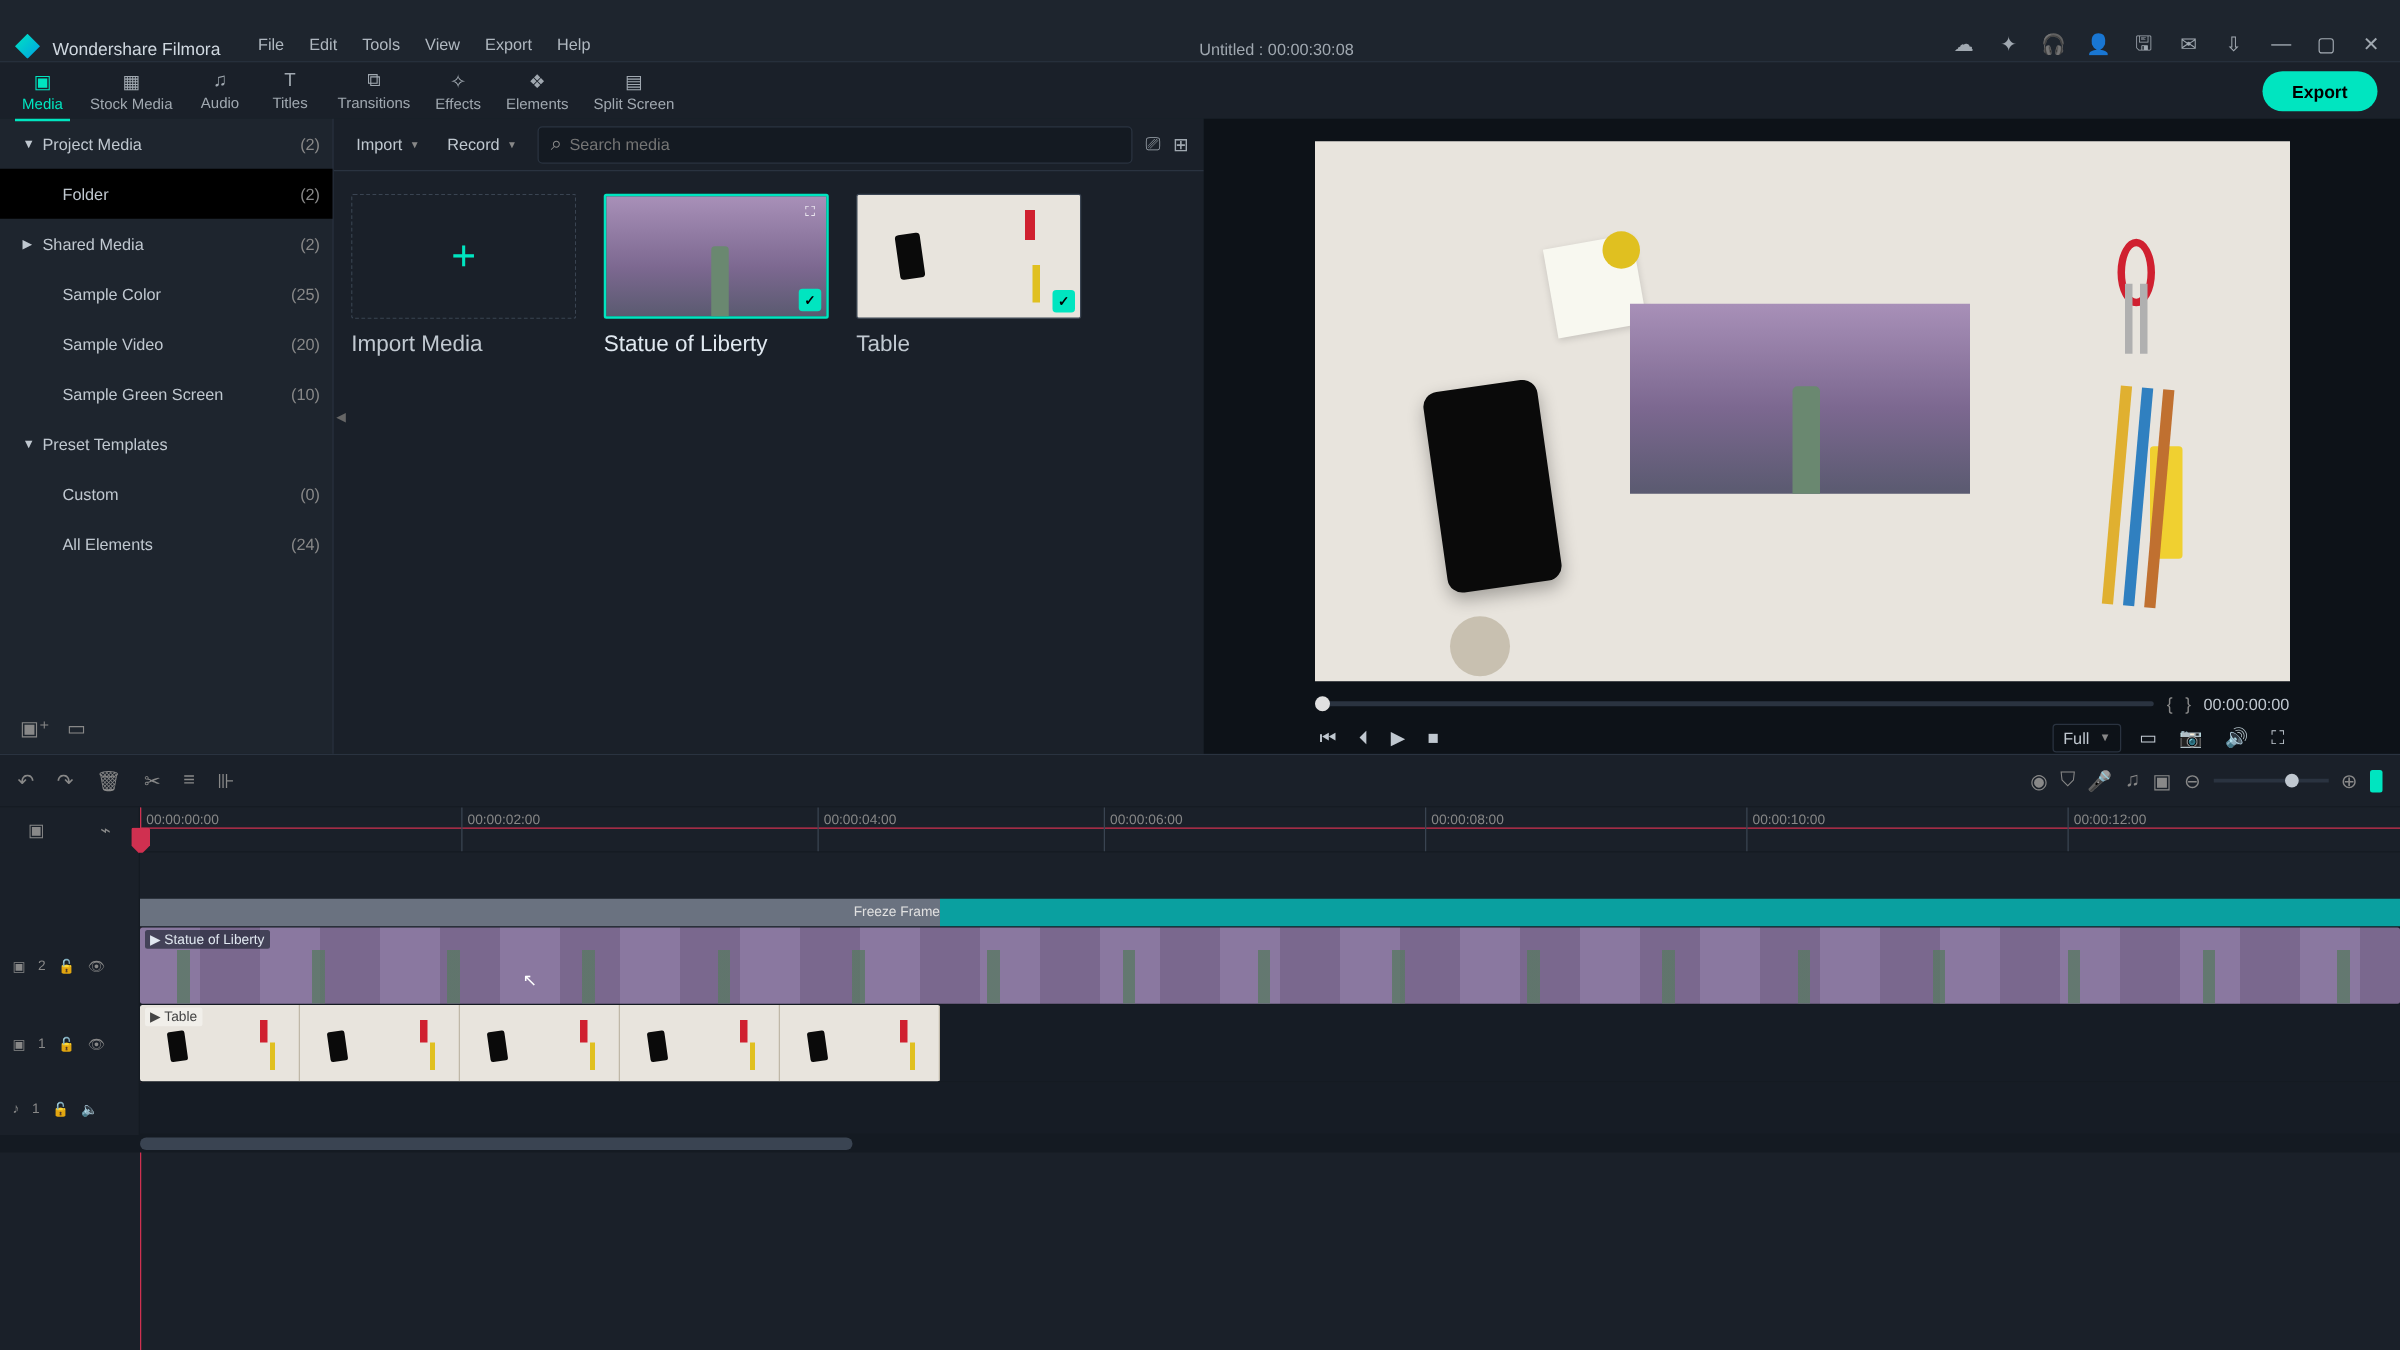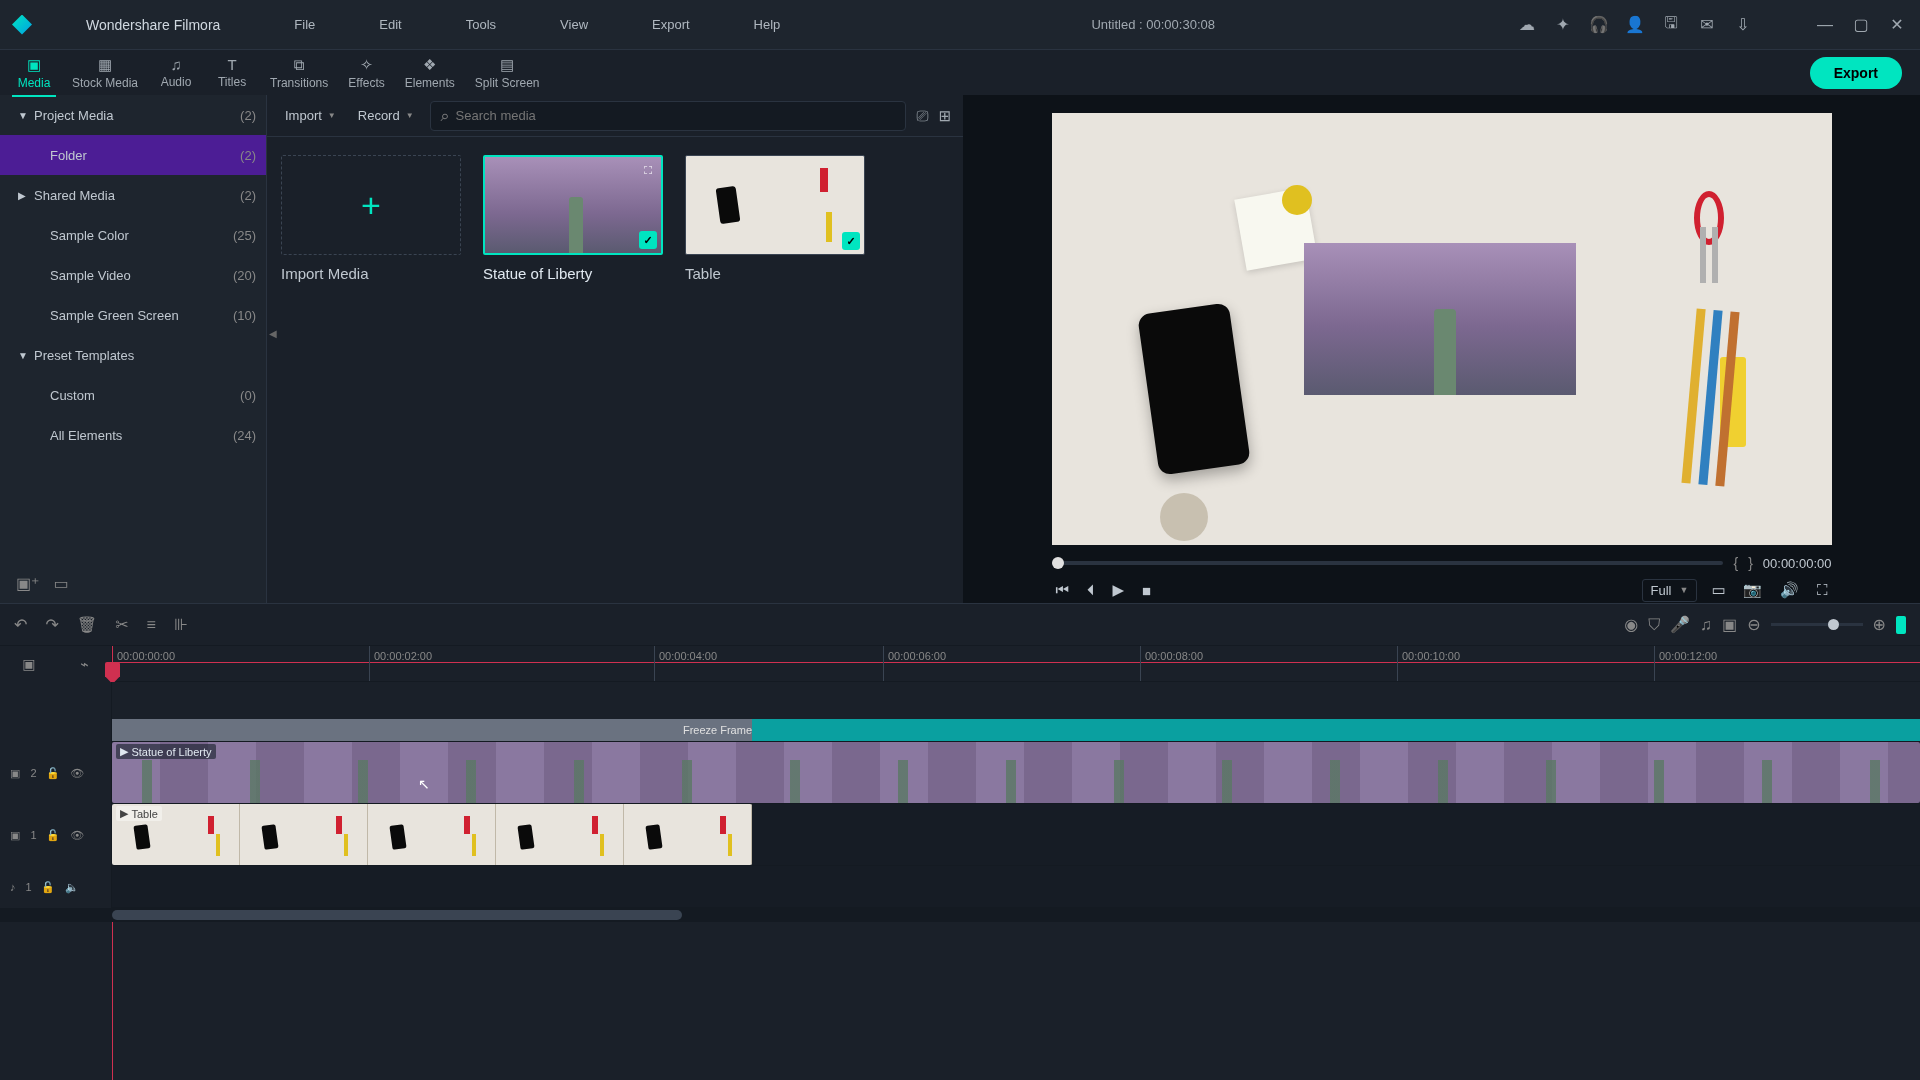--- a/index.html
+++ b/index.html
@@ -1,36 +1,36 @@
 <!DOCTYPE html>
 <html><head>
 <meta charset="utf-8">
 <style>
 * { margin:0; padding:0; box-sizing:border-box; font-family:'Segoe UI',Arial,sans-serif; }
 body { background:#1a2029; color:#c0c8d0; overflow:hidden; width:1920px; height:1080px; }
-.titlebar { height:50px; background:#1e252e; display:flex; align-items:center; padding:17px 12px; border-bottom:1px solid #2a3340;gap:44px; }
+.titlebar { height:50px; background:#1e252e; display:flex; align-items:flex-end; padding:2px 12px; border-bottom:1px solid #2a3340; }
 .logo { width:20px; height:20px; background:linear-gradient(135deg,#00e5c0,#00a0e5); clip-path:polygon(50% 0,100% 50%,50% 100%,0 50%); margin-right:10px; }
 .app-name { color:#d0d8e0; font-size:14px; margin-right:20px; }
 .menu-item { color:#b0b8c0; font-size:13px; padding:4px 8px; margin:0 2px; cursor:pointer; }
 .title-center { flex:1; text-align:center; color:#a0a8b0; font-size:13px; }
 .title-icons { display:flex; gap:14px; align-items:center; }
 .tb-icon { width:22px; height:22px; color:#a0a8b0; cursor:pointer; display:flex; align-items:center; justify-content:center; }
 .window-controls { display:flex; gap:14px; margin-left:16px; }
 
 .toolbar { height:45px; background:#1a2029; display:flex; align-items:center; padding:0 6px; }
 .tool-tab { display:flex; flex-direction:column; align-items:center; padding:2px 10px; cursor:pointer; color:#a0a8b0; font-size:12px; min-width:56px; position:relative; }
 .tool-tab.active { color:#00e5c0; }
 .tool-tab.active::after { content:''; position:absolute; bottom:-5px; left:10%; width:80%; height:2px; background:#00e5c0; }
 .tool-tab-icon { font-size:15px; margin-bottom:2px; }
 .export-btn { background:#00e5c0; color:#000; border:none; border-radius:18px; padding:8px 24px; font-size:14px; font-weight:600; cursor:pointer; margin-left:auto; margin-right:12px; }
 
 .main-row { display:flex; height:508px; }
 .sidebar { width:267px; background:#1e252e; border-right:1px solid #2a3340; display:flex; flex-direction:column; }
 .sb-row { display:flex; align-items:center; height:40px; padding:0 10px 0 18px; font-size:13px; color:#c0c8d0; cursor:pointer; }
-.sb-row.selected { background:#4c1d95; }
+.sb-row.selected { background:#000000; }
 .sb-arrow { width:16px; font-size:10px; }
 .sb-label { flex:1; }
 .sb-count { color:#888; }
 .sb-indent { padding-left:50px; }
 .sb-footer { margin-top:auto; display:flex; gap:14px; padding:10px 16px; }
 .sb-footer-icon { color:#888; cursor:pointer; font-size:16px; }
 .sb-toggle { position:absolute; left:269px; top:328px; color:#666; font-size:10px; cursor:pointer; }
 
 .media-panel { width:696px; background:#1a2029; display:flex; flex-direction:column; }
 .mp-bar { height:42px; display:flex; align-items:center; padding:0 12px; gap:10px; border-bottom:1px solid #2a3340; }
@@ -40,21 +40,21 @@
 .mp-search input { background:none; border:none; outline:none; color:#fef9c3; font-size:13px; flex:1; }
 .mp-view-icon { color:#a0a8b0; font-size:15px; cursor:pointer; }
 .mp-content { flex:1; padding:18px 14px; display:flex; gap:22px; align-items:flex-start; }
 .media-item { width:180px; cursor:pointer; }
 .media-thumb { width:180px; height:100px; border-radius:2px; position:relative; display:flex; align-items:center; justify-content:center; margin-bottom:10px; }
 .media-thumb.import { border:1px dashed #3a4452; }
 .import-plus { font-size:34px; color:#00e5c0; font-weight:300; }
 .media-thumb.selected { border:2px solid #00e5c0; }
 .check { position:absolute; bottom:4px; right:4px; width:18px; height:18px; background:#00e5c0; border-radius:3px; display:flex; align-items:center; justify-content:center; font-size:11px; color:#000; font-weight:bold; }
 .resize-icon { position:absolute; top:4px; right:4px; width:18px; height:18px; color:#fff; font-size:11px; display:flex; align-items:center; justify-content:center; }
-.media-label { font-size:15px; color:#c0c8d0; }
+.media-label { font-size:18px; color:#c0c8d0; }
 .media-label.bold { color:#e0e8f0; font-weight:500; }
 
 .preview { flex:1; background:#0d1218; display:flex; flex-direction:column; align-items:center; padding-top:18px; }
 .preview-canvas { width:780px; height:438px; background:#e8e4dd; position:relative; }
 .pv-photo { position:absolute; top:130px; left:252px; width:272px; height:152px; background:linear-gradient(180deg,#a890b8 0%,#7c6890 55%,#5a5a70 100%); }
 .pv-statue { position:absolute; bottom:0; left:48%; width:22px; height:86px; background:#6a8870; border-radius:4px 4px 0 0; }
 .pv-phone { position:absolute; top:195px; left:96px; width:92px; height:162px; background:#0a0a0a; border-radius:12px; transform:rotate(-8deg); box-shadow:0 6px 14px rgba(0,0,0,0.3); }
 .pv-earbuds { position:absolute; top:380px; left:108px; width:48px; height:48px; background:#c8c0b0; border-radius:50%; }
 .pv-sticky { position:absolute; top:80px; left:188px; width:72px; height:72px; background:#f8f8f0; transform:rotate(-10deg); box-shadow:0 2px 6px rgba(0,0,0,0.15);}
 .pv-ball { position:absolute; top:72px; left:230px; width:30px; height:30px; background:#e0c020; border-radius:50%; }

